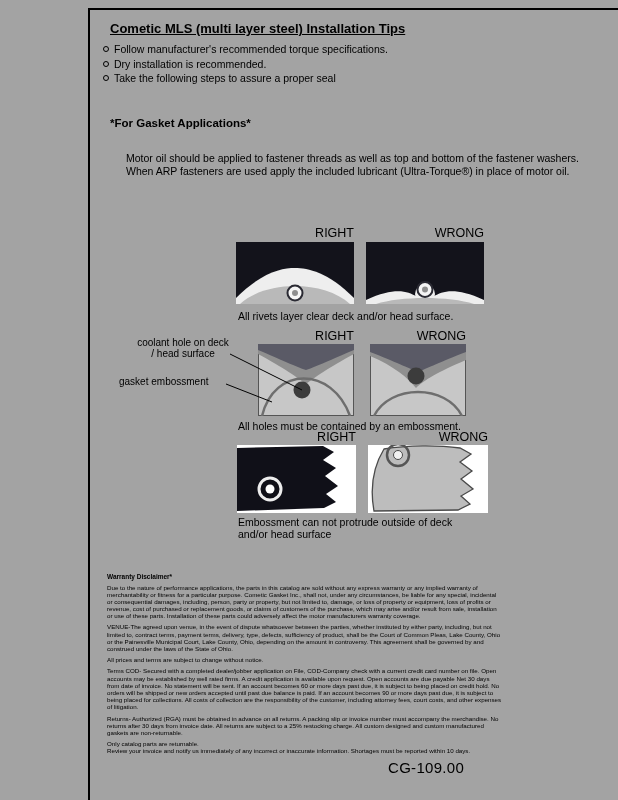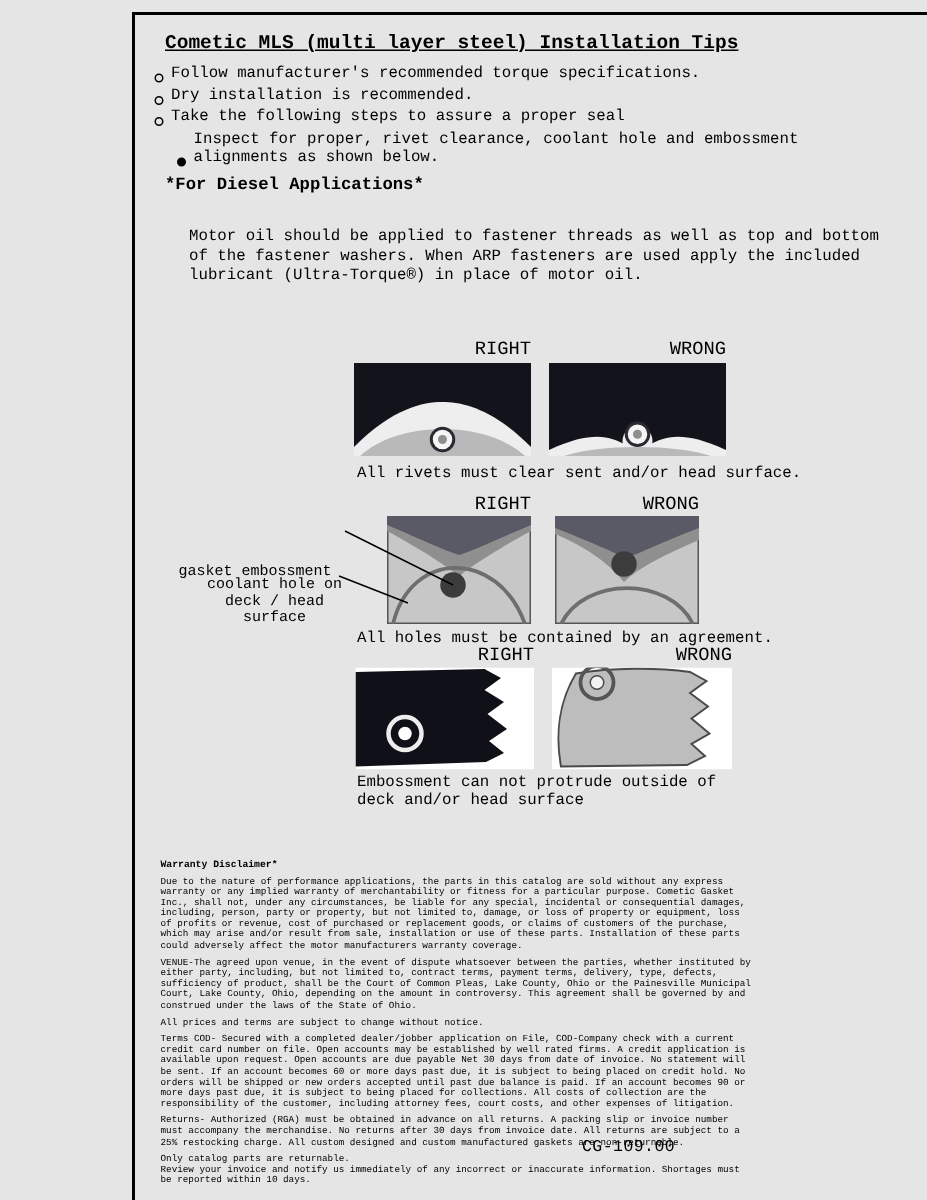--- a/index.html
+++ b/index.html
@@ -1,45 +1,45 @@
 <!DOCTYPE html>
 <html><head>
 <meta charset="utf-8">
 <style>
   html,body{margin:0;padding:0;}
   body{width:618px;height:800px;position:relative;background:#ffffff;
        font-family:"Liberation Sans",sans-serif;color:#000;overflow:hidden;}
-  .page{position:absolute;inset:0;width:618px;height:800px;background:#e5e5e5;font-family:Liberation Mono, monospace;}
+  .page{position:absolute;inset:0;width:618px;height:800px;background:#a3a3a3;}
   .frame{position:absolute;left:88px;top:8px;width:530px;height:792px;
          border-left:2px solid #000;border-top:2px solid #000;pointer-events:none;}
   .title{position:absolute;left:110px;top:21px;font-size:13px;font-weight:bold;
          text-decoration:underline;margin:0;}
   .bullets{position:absolute;left:103px;top:43px;width:495px;font-size:10.5px;line-height:1.15;}
-  .bullet{display:flex;align-items:flex-end;gap:5px;margin-bottom:2.5px;}
+  .bullet{display:flex;align-items:flex-start;gap:5px;margin-bottom:2.5px;}
   .bullet .marker{width:4px;height:4px;border:1px solid #000;border-radius:50%;
                   margin-top:3px;flex:none;}
   .bullet.sub{margin-left:15px;}
   .bullet.sub .marker{background:#000;}
   .diesel-heading{position:absolute;left:110px;top:117px;font-size:11.5px;font-weight:bold;}
   .para{position:absolute;left:110px;width:478px;font-size:10.5px;line-height:1.22;margin:16px;}
   .para.pg1{top:136px;}
   .para.pg2{top:167px;}
   .para.pg3{top:209px;}
   .dlabel{position:absolute;font-size:12.5px;text-align:right;}
   .dimg{position:absolute;display:block;}
   .dcap{position:absolute;font-size:10.5px;line-height:1.18;}
   .ann{position:absolute;font-size:10px;line-height:1.12;}
-  .ann1{left:136px;top:337px;width:94px;text-align:center;margin-top:48px;}
+  .ann1{left:136px;top:337px;width:94px;text-align:center;}
   .ann2{left:119px;top:376px;}
   .ann-overlay{position:absolute;left:140px;top:330px;width:240px;height:100px;pointer-events:none;}
   .legal{position:absolute;left:107px;top:573px;width:396px;font-size:6.2px;line-height:1.16;}
   .legal .lh{font-size:6.5px;font-weight:bold;margin:0 0 3px 0;}
   .legal p{margin:0 0 4px 0;}
   .legal p.tight{margin:0;}
-  .docnum{position:absolute;left:388px;top:759px;font-size:11px;letter-spacing:.3px;}
+  .docnum{position:absolute;left:388px;top:759px;font-size:15px;letter-spacing:.3px;}
 </style>
 </head>
 <body>
 
 <div class="page">
 
   <div class="frame"></div>
 
   <h1 class="title">Cometic MLS (multi layer steel) Installation Tips</h1>
 
@@ -49,27 +49,23 @@
       <span>Follow manufacturer's recommended torque specifications.</span>
     </div>
     <div class="bullet">
       <span class="marker"></span>
       <span>Dry installation is recommended.</span>
     </div>
     <div class="bullet">
       <span class="marker"></span>
       <span>Take the following steps to assure a proper seal</span>
     </div>
-    <div class="bullet sub">
-      <span class="marker"></span>
-      <span>Inspect for proper, rivet clearance, coolant hole and embossment alignments as shown below.</span>
-    </div>
   </div>
 
-  <div class="diesel-heading">*For Diesel Applications*</div>
+  <div class="diesel-heading">*For Gasket Applications*</div>
   <p class="para pg1">Motor oil should be applied to fastener threads as well as top and bottom of the fastener washers. When ARP fasteners are used apply the included lubricant (Ultra-Torque®) in place of motor oil.</p>
 
   <div class="dlabel" style="left:236px;top:226px;width:118px;">RIGHT</div>
   <div class="dlabel" style="left:366px;top:226px;width:118px;">WRONG</div>
 
   <svg class="dimg" style="left:236px;top:242px;" width="118" height="62" viewBox="0 0 118 62">
     <rect width="118" height="62" fill="#13131b"></rect>
     <path d="M0 62 L0 56 C 26 30, 46 26, 59 26 C 72 26, 92 30, 118 56 L118 62 Z" fill="#eeeeee"></path>
     <path d="M4 62 C 30 38, 88 38, 114 62 Z" fill="#b9b9b9"></path>
     <circle cx="59" cy="51" r="7.5" fill="#f5f5f5" stroke="#2a2a33" stroke-width="2"></circle>
@@ -78,21 +74,21 @@
 
   <svg class="dimg" style="left:366px;top:242px;" width="118" height="62" viewBox="0 0 118 62">
     <rect width="118" height="62" fill="#13131b"></rect>
     <path d="M0 62 L0 58 C 30 44, 42 50, 50 54 L68 54 C 76 50, 88 44, 118 58 L118 62 Z" fill="#eeeeee"></path>
     <circle cx="59" cy="52" r="10" fill="#eeeeee"></circle>
     <path d="M10 62 C 34 54, 84 54, 108 62 Z" fill="#b9b9b9"></path>
     <circle cx="59" cy="47.5" r="7.5" fill="#f5f5f5" stroke="#2a2a33" stroke-width="2"></circle>
     <circle cx="59" cy="47.5" r="3" fill="#8e8e8e"></circle>
   </svg>
 
-  <div class="dcap" style="left:238px;top:310px;">All rivets must clear sent and/or head surface.</div>
+  <div class="dcap" style="left:238px;top:310px;">All rivets layer clear deck and/or head surface.</div>
 
   <div class="dlabel" style="left:258px;top:329px;width:96px;">RIGHT</div>
   <div class="dlabel" style="left:370px;top:329px;width:96px;">WRONG</div>
 
   <div class="ann ann1">coolant hole on deck / head surface</div>
   <div class="ann ann2">gasket embossment</div>
 
   <svg class="dimg" style="left:258px;top:344px;" width="96" height="72" viewBox="0 0 96 72">
     <rect x="0.5" y="0.5" width="95" height="71" fill="#c7c7c7" stroke="#555" stroke-width="1"></rect>
     <path d="M0 0 H96 V10 C 70 24, 56 34, 48 40 C 40 34, 26 24, 0 10 Z" fill="#8f8f8f"></path>
@@ -107,21 +103,21 @@
     <path d="M0 0 H96 V8 C 70 18, 58 24, 48 28 C 38 24, 26 18, 0 8 Z" fill="#5a5a66"></path>
     <circle cx="46" cy="32" r="8.5" fill="#3c3c3c"></circle>
     <path d="M4 72 C 20 40, 76 40, 92 72" fill="none" stroke="#6e6e6e" stroke-width="2.5"></path>
   </svg>
 
   <svg class="ann-overlay" viewBox="0 0 240 100">
     <line x1="90" y1="24" x2="162" y2="60" stroke="#000" stroke-width="1"></line>
     <line x1="86" y1="54" x2="132" y2="72" stroke="#000" stroke-width="1"></line>
   </svg>
 
-  <div class="dcap" style="left:238px;top:420px;">All holes must be contained by an agreement.</div>
+  <div class="dcap" style="left:238px;top:420px;">All holes must be contained by an embossment.</div>
 
   <div class="dlabel" style="left:237px;top:430px;width:119px;">RIGHT</div>
   <div class="dlabel" style="left:368px;top:430px;width:120px;">WRONG</div>
 
   <svg class="dimg" style="left:237px;top:445px;" width="119" height="68" viewBox="0 0 119 68">
     <rect width="119" height="68" fill="#ffffff"></rect>
     <path d="M0 3 L86 1 L97 7 L86 15 L99 23 L88 31 L101 41 L89 49 L99 57 L87 63 L0 66 Z" fill="#101018"></path>
     <circle cx="33" cy="44" r="11" fill="none" stroke="#ededed" stroke-width="3"></circle>
     <circle cx="33" cy="44" r="4.5" fill="#ffffff"></circle>
   </svg>

